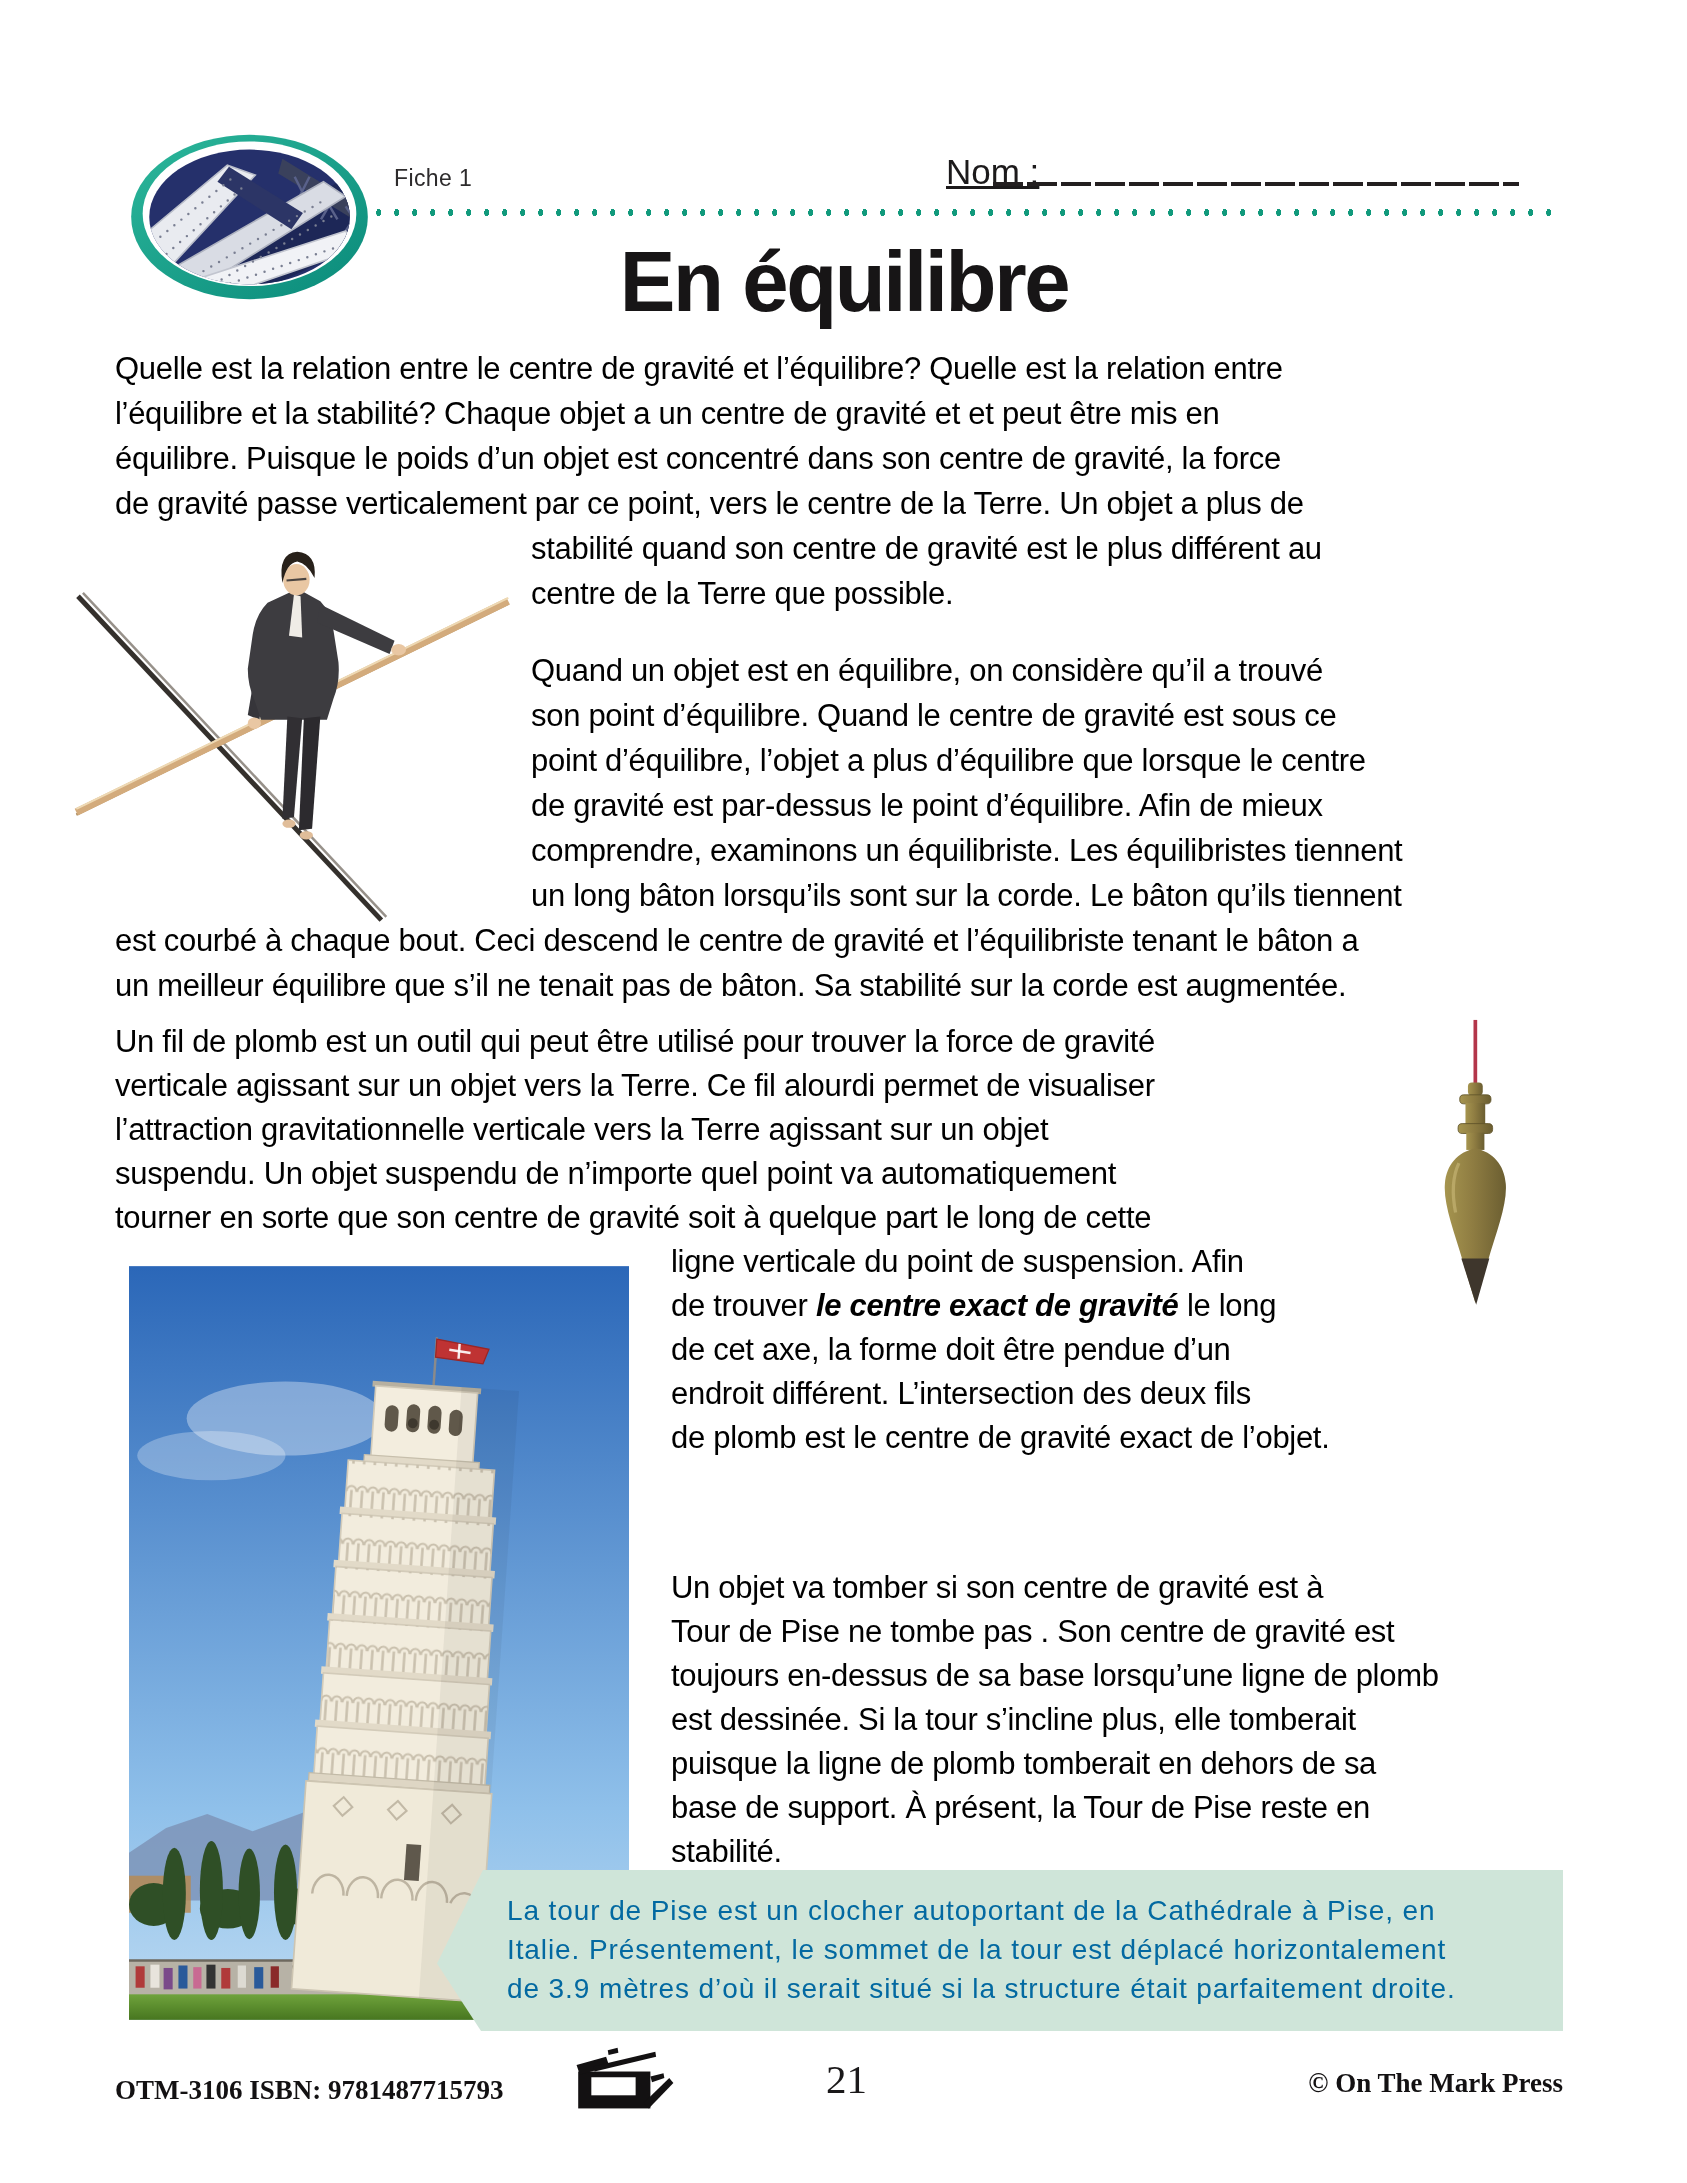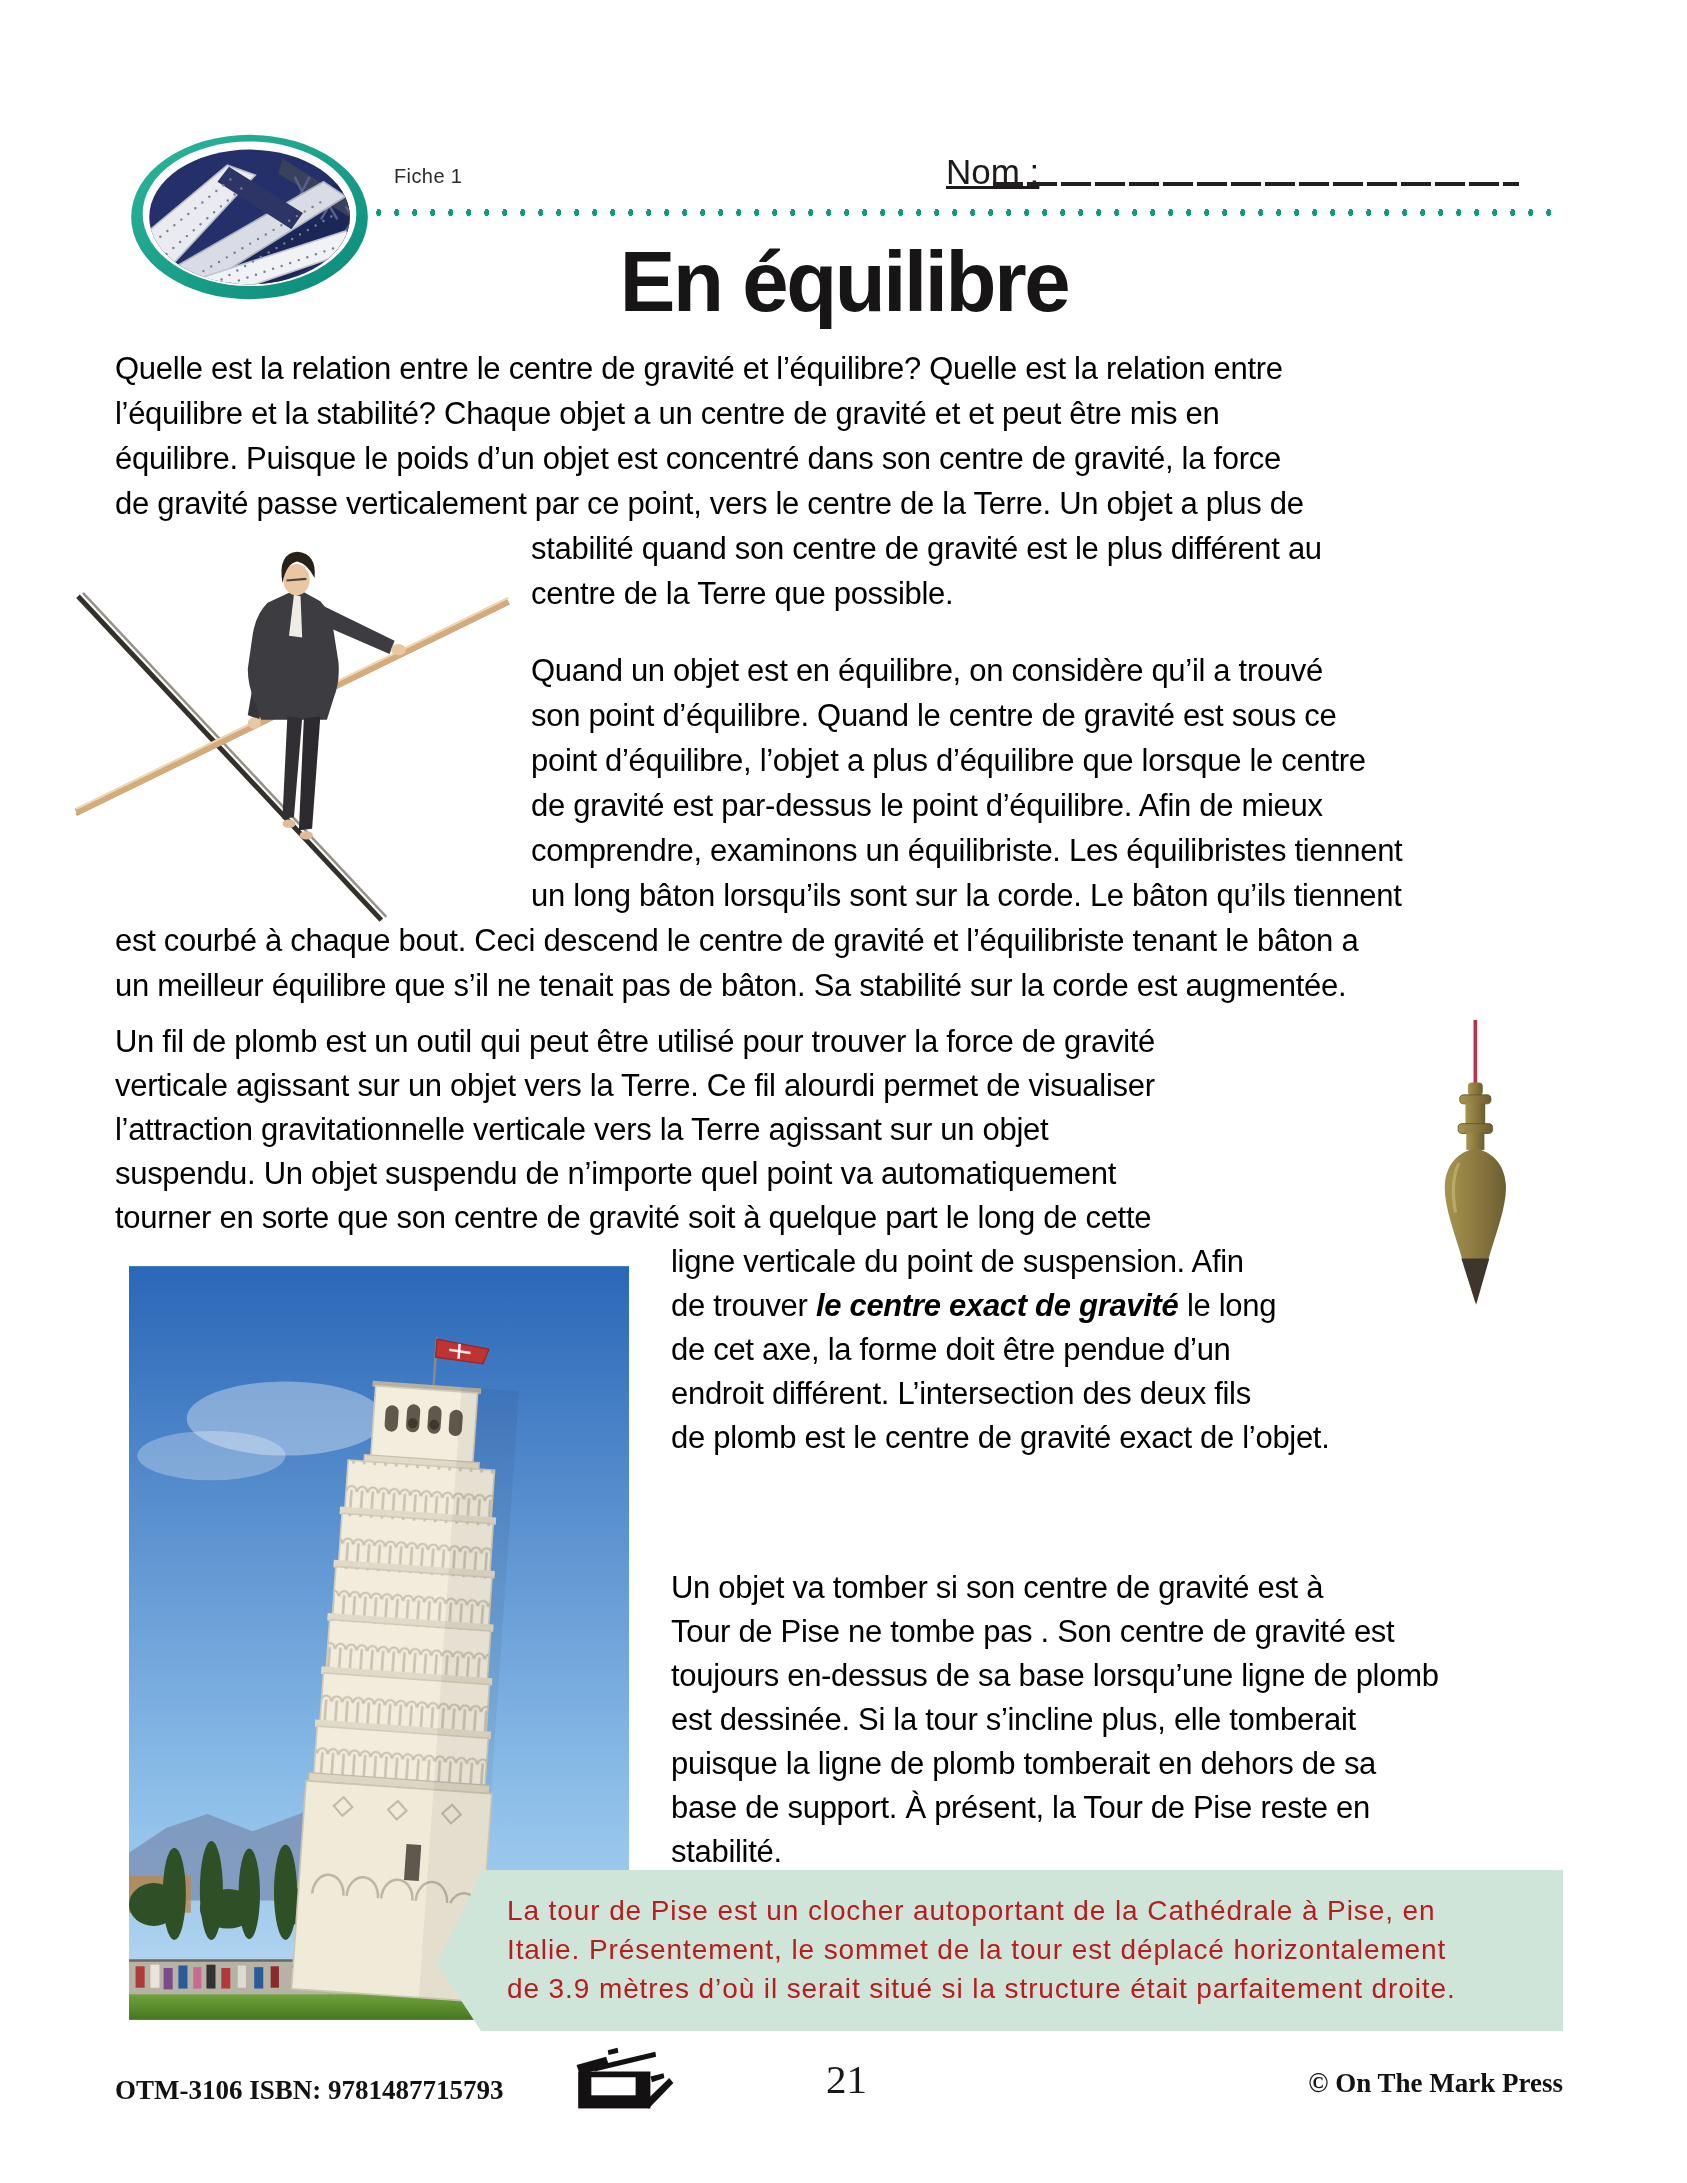--- a/index.html
+++ b/index.html
@@ -1,20 +1,20 @@
 <!DOCTYPE html>
 <html style="font-size:13px"><head>
 <meta charset="utf-8">
 <style>
   html,body{margin:0;padding:0;background:#ffffff;}
   #page{position:relative;width:1687px;height:2183px;background:#ffffff;overflow:hidden;
         font-family:"Liberation Sans",sans-serif;color:#221f20;}
   .abs{position:absolute;}
   
-  #fiche{left:394px;top:165px;font-size:20px;color:#2d2b2c;letter-spacing:0.4px;}
+  #fiche{left:394px;top:165px;font-size:23px;color:#2d2b2c;letter-spacing:0.4px;}
   #nomrow{left:946px;top:152px;font-size:35px;color:#1c1a1b;text-decoration:underline;}
   #nomline{left:993px;top:182px;width:526px;height:4.1px;
      background:repeating-linear-gradient(90deg,#231f20 0 30px,rgba(0,0,0,0) 30px 34px);}
   #dots{left:372px;top:206px;width:1184px;height:13px;
      background-image:radial-gradient(ellipse 3.5px 5px at 6.6px 6.6px,#119a7c 70%,rgba(0,0,0,0) 72%);
      background-size:18px 13px;background-repeat:repeat-x;}
   #title{left:50%;top:232px;transform:translateX(-50%) scaleX(.97);transform-origin:center top;
      font-size:86px;font-weight:700;letter-spacing:-2.5px;color:#171516;white-space:nowrap;}
   
   .para{position:absolute;font-size:31px;letter-spacing:-0.3px;color:#000000;}
@@ -22,21 +22,21 @@
   #p1{left:115px;top:346px;}   #p1 .ln{line-height:45px;}
   #p2{left:115px;top:648px;}   #p2 .ln{line-height:45px;}
   #p3{left:115px;top:1020px;}  #p3 .ln{line-height:44px;}
   #p4{left:671px;top:1566px;}  #p4 .ln{line-height:44px;}
   .ind{margin-left:416px;}
   .ind2{margin-left:556px;}
   .emph{font-weight:700;font-style:italic;text-align:center;}
   
   #callout{left:437px;top:1870px;width:1126px;height:161px;background:#cfe5d9;
      clip-path:polygon(46px 0%,100% 0%,100% 100%,44px 100%,0% 58%);
-     font-size:28px;letter-spacing:0.9px;color:#b91c1c;}
+     font-size:28px;letter-spacing:0.9px;color:#0369a1;}
   #callout .inner{position:absolute;left:70px;top:21.4px;}
   #callout .ln{white-space:nowrap;line-height:39px;}
   
   #f-code{left:115px;top:2068px;font-family:"Liberation Serif",serif;font-weight:700;font-size:27px;color:#131112;margin-top:7px;}
   #f-page{left:826px;top:2055px;font-family:"Liberation Serif",serif;font-size:41px;color:#1a1819;}
   #f-copy{right:124px;top:2068px;font-family:"Liberation Serif",serif;font-weight:600;font-size:27px;color:#131112;}
   svg{display:block;}
 </style>
 </head>
 <body>

